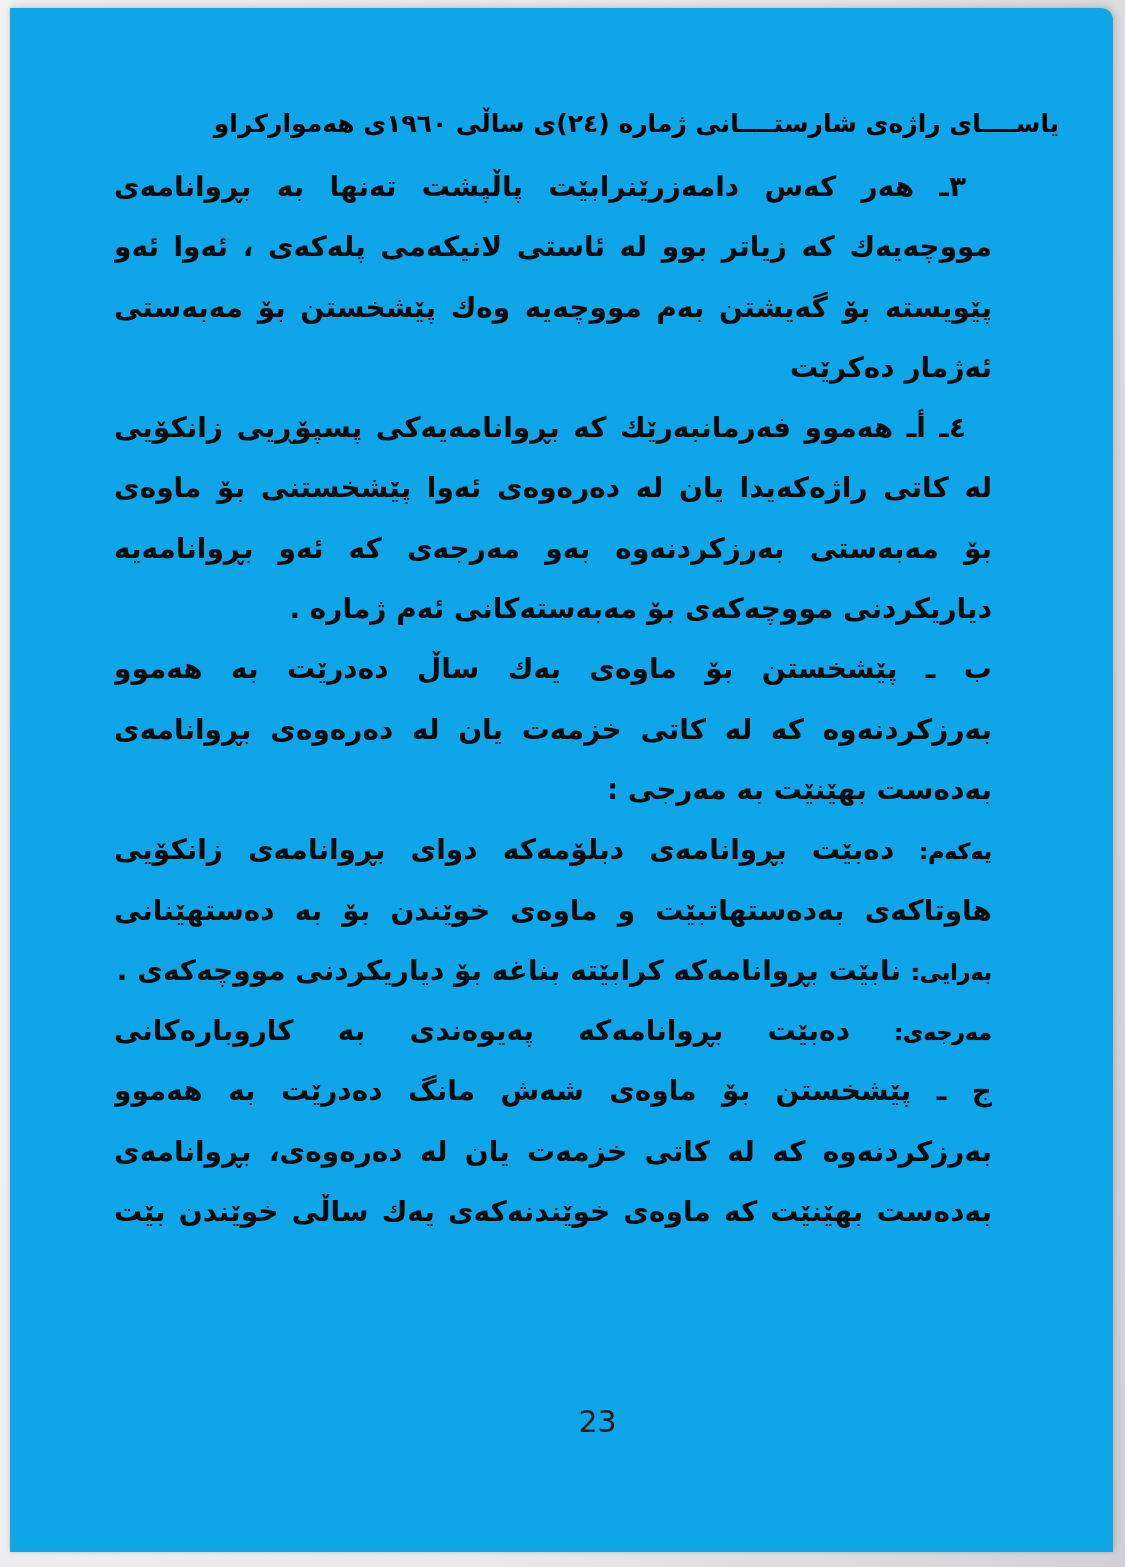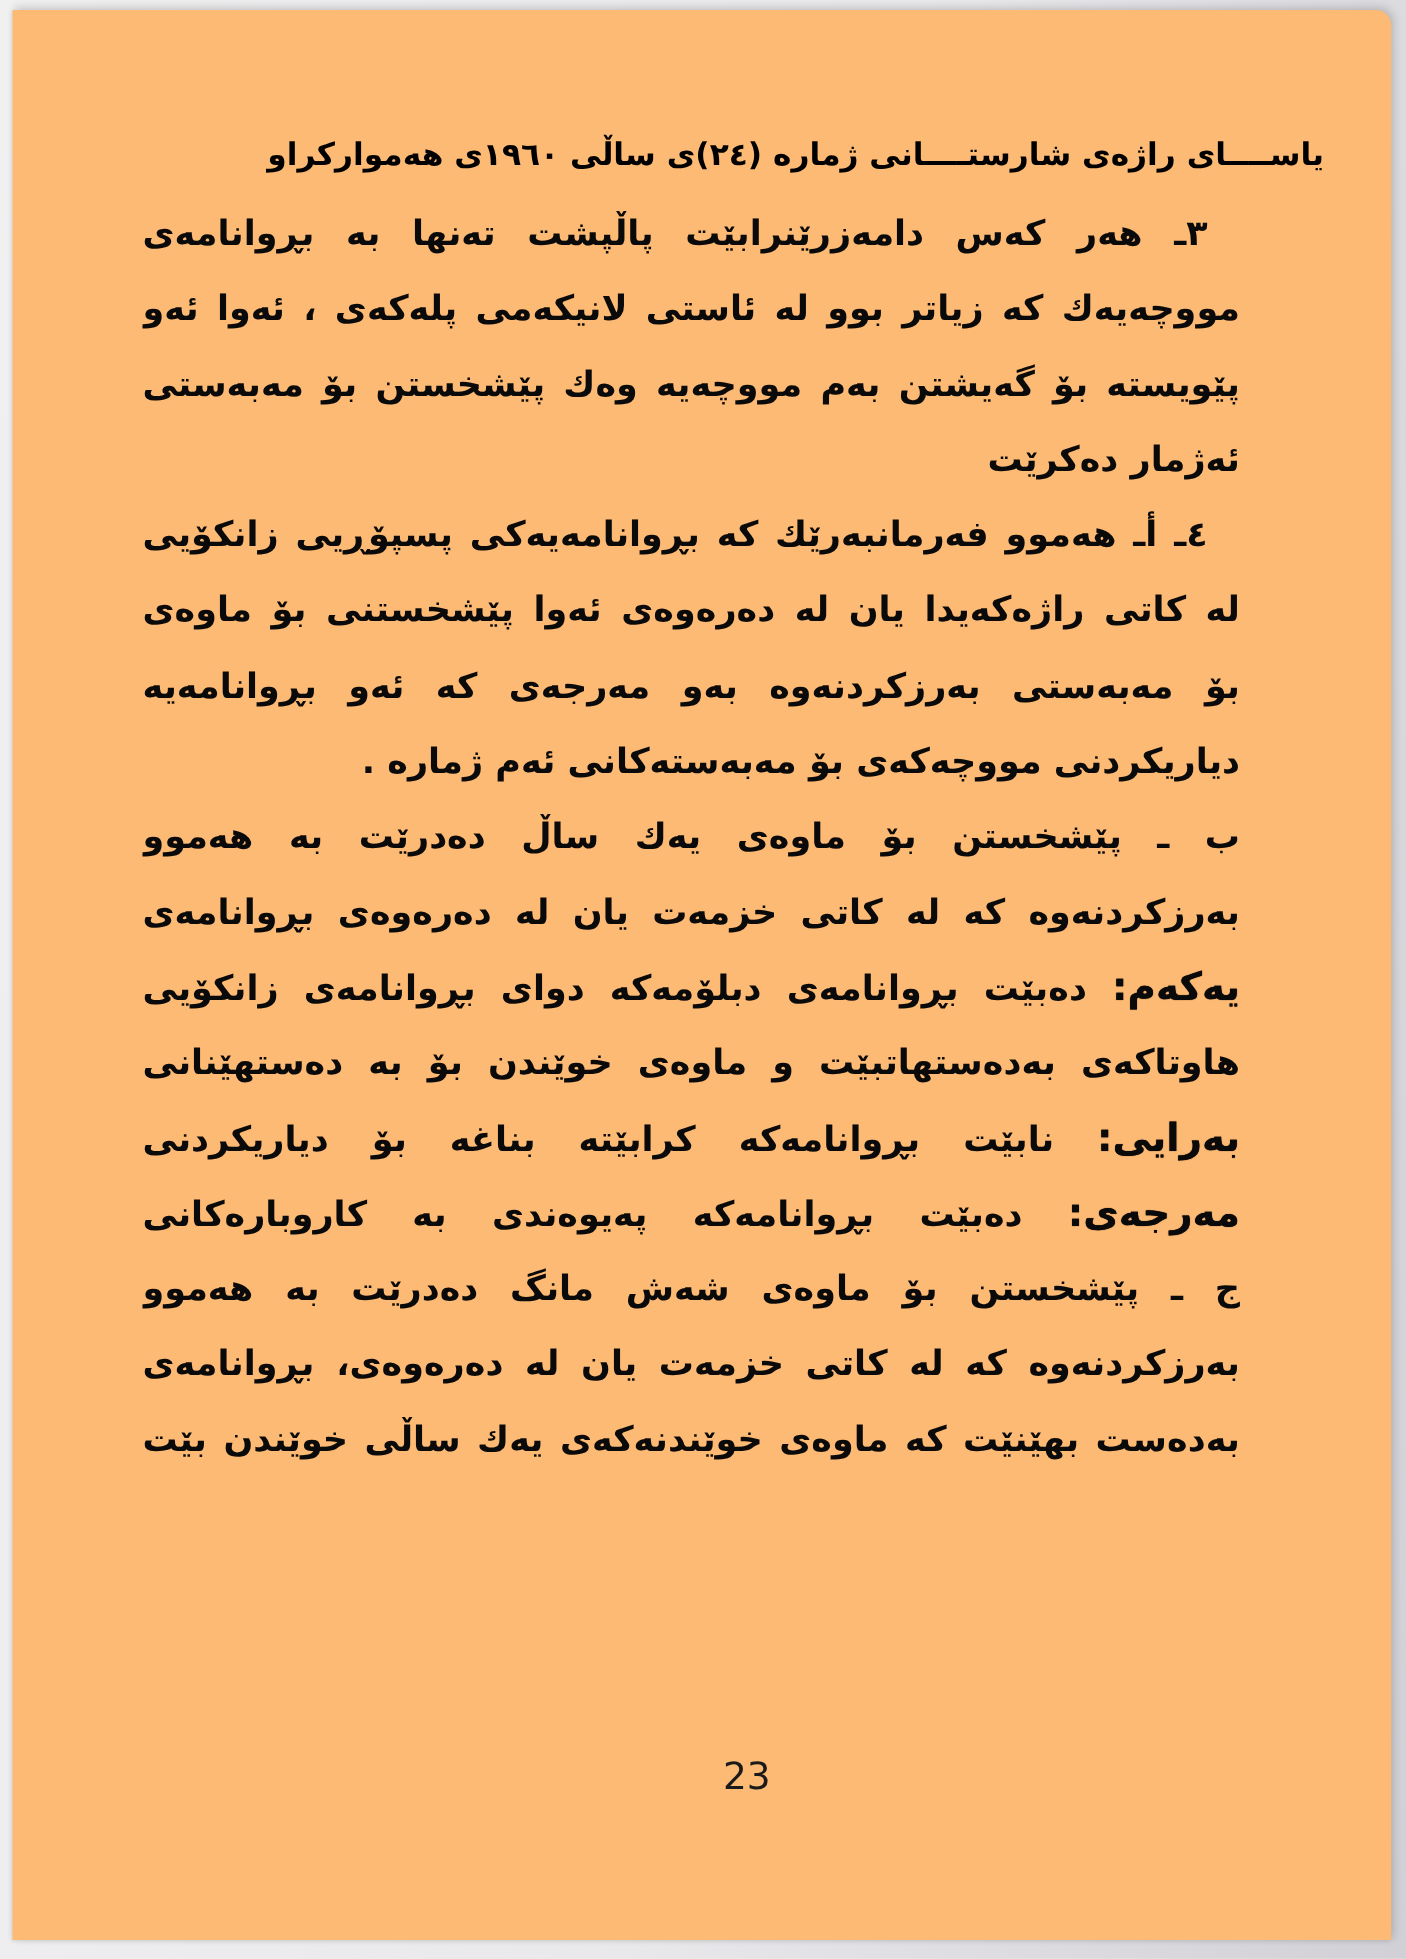--- a/index.html
+++ b/index.html
@@ -6,21 +6,21 @@
   body {
     width: 1125px; height: 1567px;
     overflow: hidden;
     background: linear-gradient(100deg, #f0f0f1 0%, #e9e9ec 55%, #d0d0d6 100%);
     font-family: "DejaVu Sans", sans-serif;
     position: relative;
   }
   .page {
     position: absolute; left: 10px; top: 8px;
     width: 1103px; height: 1544px;
-    background: #fdba74;
+    background: #0ea5e9;
     border-radius: 0 12px 0 0;
     box-shadow: 2px -2px 7px rgba(0,0,0,0.16), -1px 1px 3px rgba(0,0,0,0.06);
   }
   .doc-header {
     position: absolute; top: 101px; left: 75px; width: 100%;
     text-align: center; direction: rtl;
     font-size: 25px; font-weight: bold; color: #000;
     letter-spacing: 0.2px;
   }
   .doc-body {
@@ -28,21 +28,21 @@
     direction: rtl; color: #0a0a0a;
   }
   .line {
     height: 60.3px; line-height: 60.3px;
     font-size: 28px; font-weight: bold;
     text-align: justify; text-align-last: justify;
     overflow: hidden;
   }
   .line.end { text-align-last: right; }
   .line.ind { padding-right: 26px; }
-  .lbl { font-size: 31px; text-shadow: 0 0 0.7px #000; margin-top: 40px; }
+  .lbl { font-size: 22px; text-shadow: 0 0 0.7px #000; margin-top: 40px; }
   .page-number {
     position: absolute; top: 1396px; left: 0; width: 100%;
     text-align: center; direction: ltr;
     font-size: 30px; font-weight: 400; color: #1a1a1a; padding-left: 36px;
   }
 </style>
 </head>
 <body>
 
 <div class="page">
@@ -53,20 +53,21 @@
   <div class="line ind">٣ـ هەر كەس دامەزرێنرابێت پاڵپشت تەنها بە بڕوانامەى خوێندنەكەى بە</div>
       <div class="line">مووچەيەك كە زياتر بوو لە ئاستى لانيكەمى پلەكەى ، ئەوا ئەو ماوە زەمەنييەى كە</div>
       <div class="line">پێويستە بۆ گەيشتن بەم مووچەيە وەك پێشخستن بۆ مەبەستى بەرزكردنەوە بۆى</div>
       <div class="line end">ئەژمار دەكرێت</div>
       <div class="line ind">٤ـ أـ هەموو فەرمانبەرێك كە بڕوانامەيەكى پسپۆڕيى زانكۆيى بەدەست دەهێنێت</div>
       <div class="line">لە كاتى راژەكەيدا يان لە دەرەوەى ئەوا پێشخستنى بۆ ماوەى يەك ساڵ پێدەدرێت</div>
       <div class="line">بۆ مەبەستى بەرزكردنەوە بەو مەرجەى كە ئەو بڕوانامەيە نەكرابێتە بناغە بۆ</div>
       <div class="line end">دياريكردنى مووچەكەى بۆ مەبەستەكانى ئەم ژمارە .</div>
       <div class="line">ب ـ پێشخستن بۆ ماوەى يەك ساڵ دەدرێت بە هەموو فەرمانبەرێك بۆ مەبەستى</div>
       <div class="line">بەرزكردنەوە كە لە كاتى خزمەت يان لە دەرەوەى بڕوانامەى دبلۆمى باڵا</div>
+      <div class="line end">بەدەست بهێنێت بە مەرجى :</div>
       <div class="line"><span class="lbl">يەكەم:</span> دەبێت بڕوانامەى دبلۆمەكە دواى بڕوانامەى زانكۆيى بەرايى يان</div>
       <div class="line">هاوتاكەى بەدەستهاتبێت و ماوەى خوێندن بۆ بە دەستهێنانى كەمتر نەبووبێت لە</div>
       <div class="line end"><span class="lbl">بەرايى:</span> نابێت بڕوانامەكە كرابێتە بناغە بۆ دياريكردنى مووچەكەى .</div>
       <div class="line"><span class="lbl">مەرجەى:</span> دەبێت بڕوانامەكە پەيوەندى بە كاروبارەكانى وەزيفەكەيەوە يان ئەو</div>
       <div class="line">ج ـ پێشخستن بۆ ماوەى شەش مانگ دەدرێت بە هەموو فەرمانبەرێك بۆ مەبەستى</div>
       <div class="line">بەرزكردنەوە كە لە كاتى خزمەت يان لە دەرەوەى، بڕوانامەى دبلۆمى باڵا</div>
       <div class="line">بەدەست بهێنێت كە ماوەى خوێندنەكەى يەك ساڵى خوێندن بێت دواى بڕوانامەى</div>
     </div>
 
   <div class="page-number">23</div>

